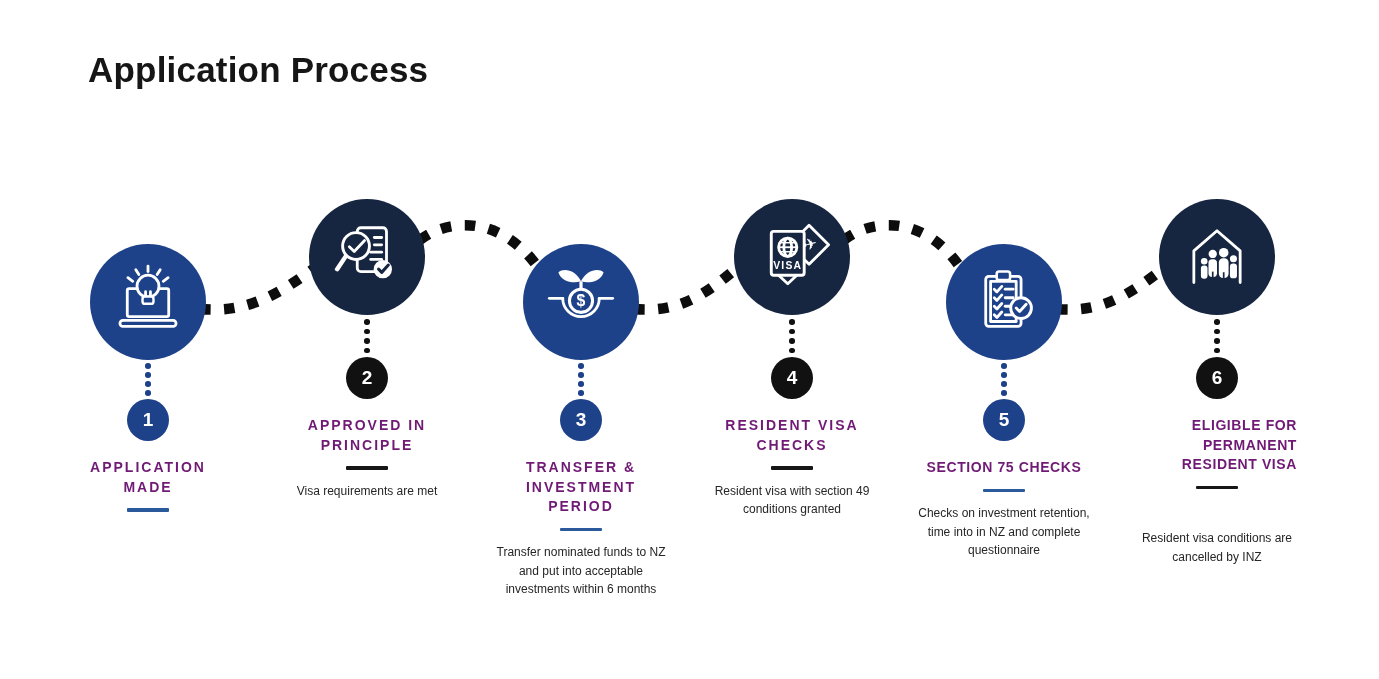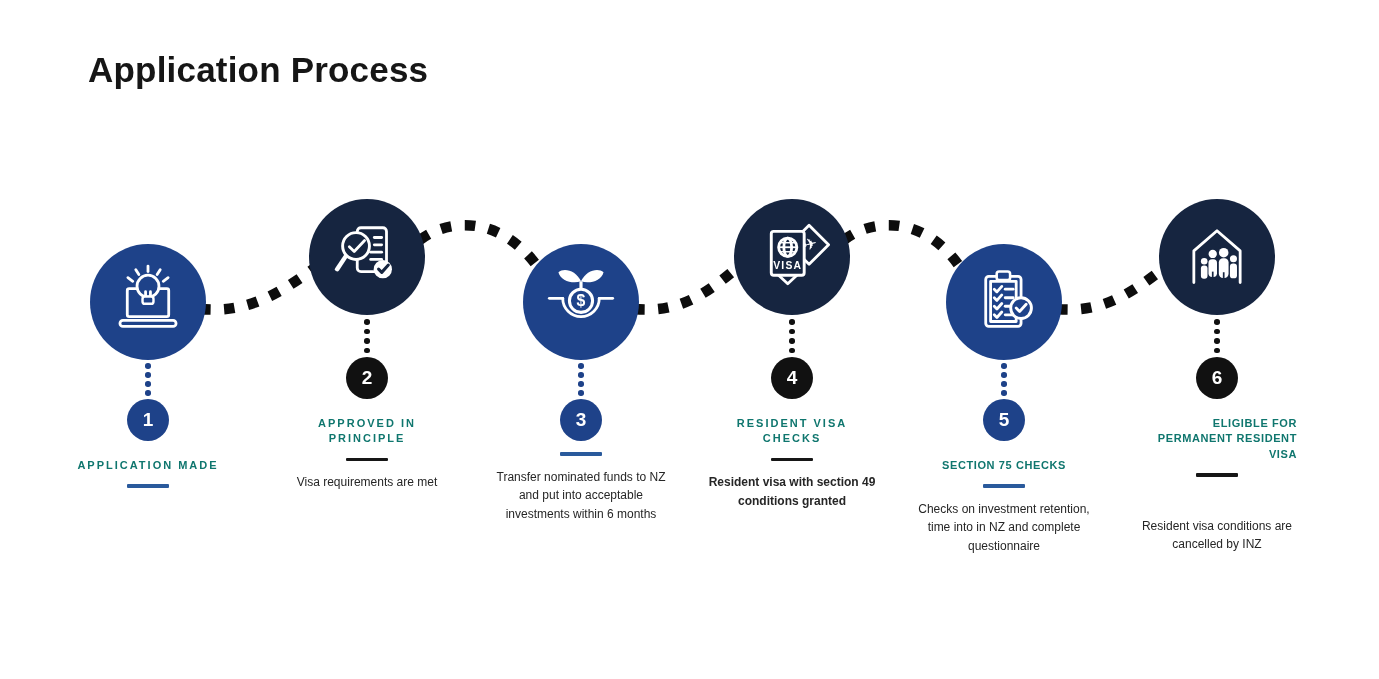--- a/index.html
+++ b/index.html
@@ -15,28 +15,28 @@
   .bg-navy{background:#162540;}
   .big-circle svg{width:78px;height:78px;display:block;}
   .dots{display:flex;flex-direction:column;align-items:center;justify-content:space-evenly;height:42px;}
   .step--low .dots{height:39px;}
   .dot{width:5.5px;height:5.5px;border-radius:50%;}
   .dot-blue{background:#1e4289;}
   .dot-dark{background:#101010;}
   .badge{width:42px;height:42px;border-radius:50%;display:flex;align-items:center;justify-content:center;color:#ffffff;font-size:19px;font-weight:700;}
   .badge-blue{background:#1e4289;}
   .badge-dark{background:#111111;}
-  .step-title{margin:17px 0 0;font-size:11px;font-weight:700;letter-spacing:2px;line-height:1.4;text-align:center;max-width:152px;color:#0f766e;}
+  .step-title{margin:17px 0 0;font-size:14px;font-weight:700;letter-spacing:2px;line-height:1.4;text-align:center;max-width:152px;color:#701a75;}
   .step--tight .step-title{letter-spacing:.6px;max-width:160px;text-align:right;}
   .underline{height:3.5px;width:42px;margin-top:11px;border-radius:1px;}
   .ul-blue{background:#2a5a9c;}
   .ul-dark{background:#161616;}
   .step-desc{margin:12px 0 0;font-size:12px;line-height:1.55;text-align:center;color:#262626;}
   .d1{max-width:150px;} .d2{max-width:200px;} .d3{max-width:186px;}
-  .d4{max-width:192px;font-weight:bold;} .d5{max-width:176px;} .d6{max-width:204px;margin-top:40px;}
+  .d4{max-width:192px;} .d5{max-width:176px;} .d6{max-width:204px;margin-top:40px;}
   .s1{left:38px;} .s2{left:257px;} .s3{left:471px;} .s4{left:682px;} .s5{left:894px;} .s6{left:1107px;}
   .icon-stroke{fill:none;stroke:#ffffff;stroke-width:2.3;stroke-linecap:round;stroke-linejoin:round;}
 </style>
 </head>
 <body>
 
 <div class="canvas">
 
   <h1 class="page-title">Application Process</h1>
 
@@ -131,20 +131,21 @@
     </div>
     <div class="dots">
       <span class="dot dot-blue"></span>
         <span class="dot dot-blue"></span>
         <span class="dot dot-blue"></span>
         <span class="dot dot-blue"></span>
     </div>
     <div class="badge badge-blue">
         <span>3</span>
       </div>
+    <h3 class="step-title">TRANSFER &amp; INVESTMENT PERIOD</h3>
     <div class="underline ul-blue"></div>
     <p class="step-desc d3">Transfer nominated funds to NZ and put into acceptable investments within 6 months</p>
   </div>
 
   <div class="step step--high s4">
     <div class="big-circle bg-navy">
       <svg viewBox="0 0 64 64">
         <path class="icon-stroke" d="M46,6 L62,22 L46,38 L30,22 Z"></path>
         <text x="47" y="26" text-anchor="middle" font-family="DejaVu Sans, sans-serif" font-size="13" fill="#ffffff" transform="rotate(-14 47 21)">✈</text>
         <path class="icon-stroke" d="M21,47 L28.5,54 L36,47"></path>

